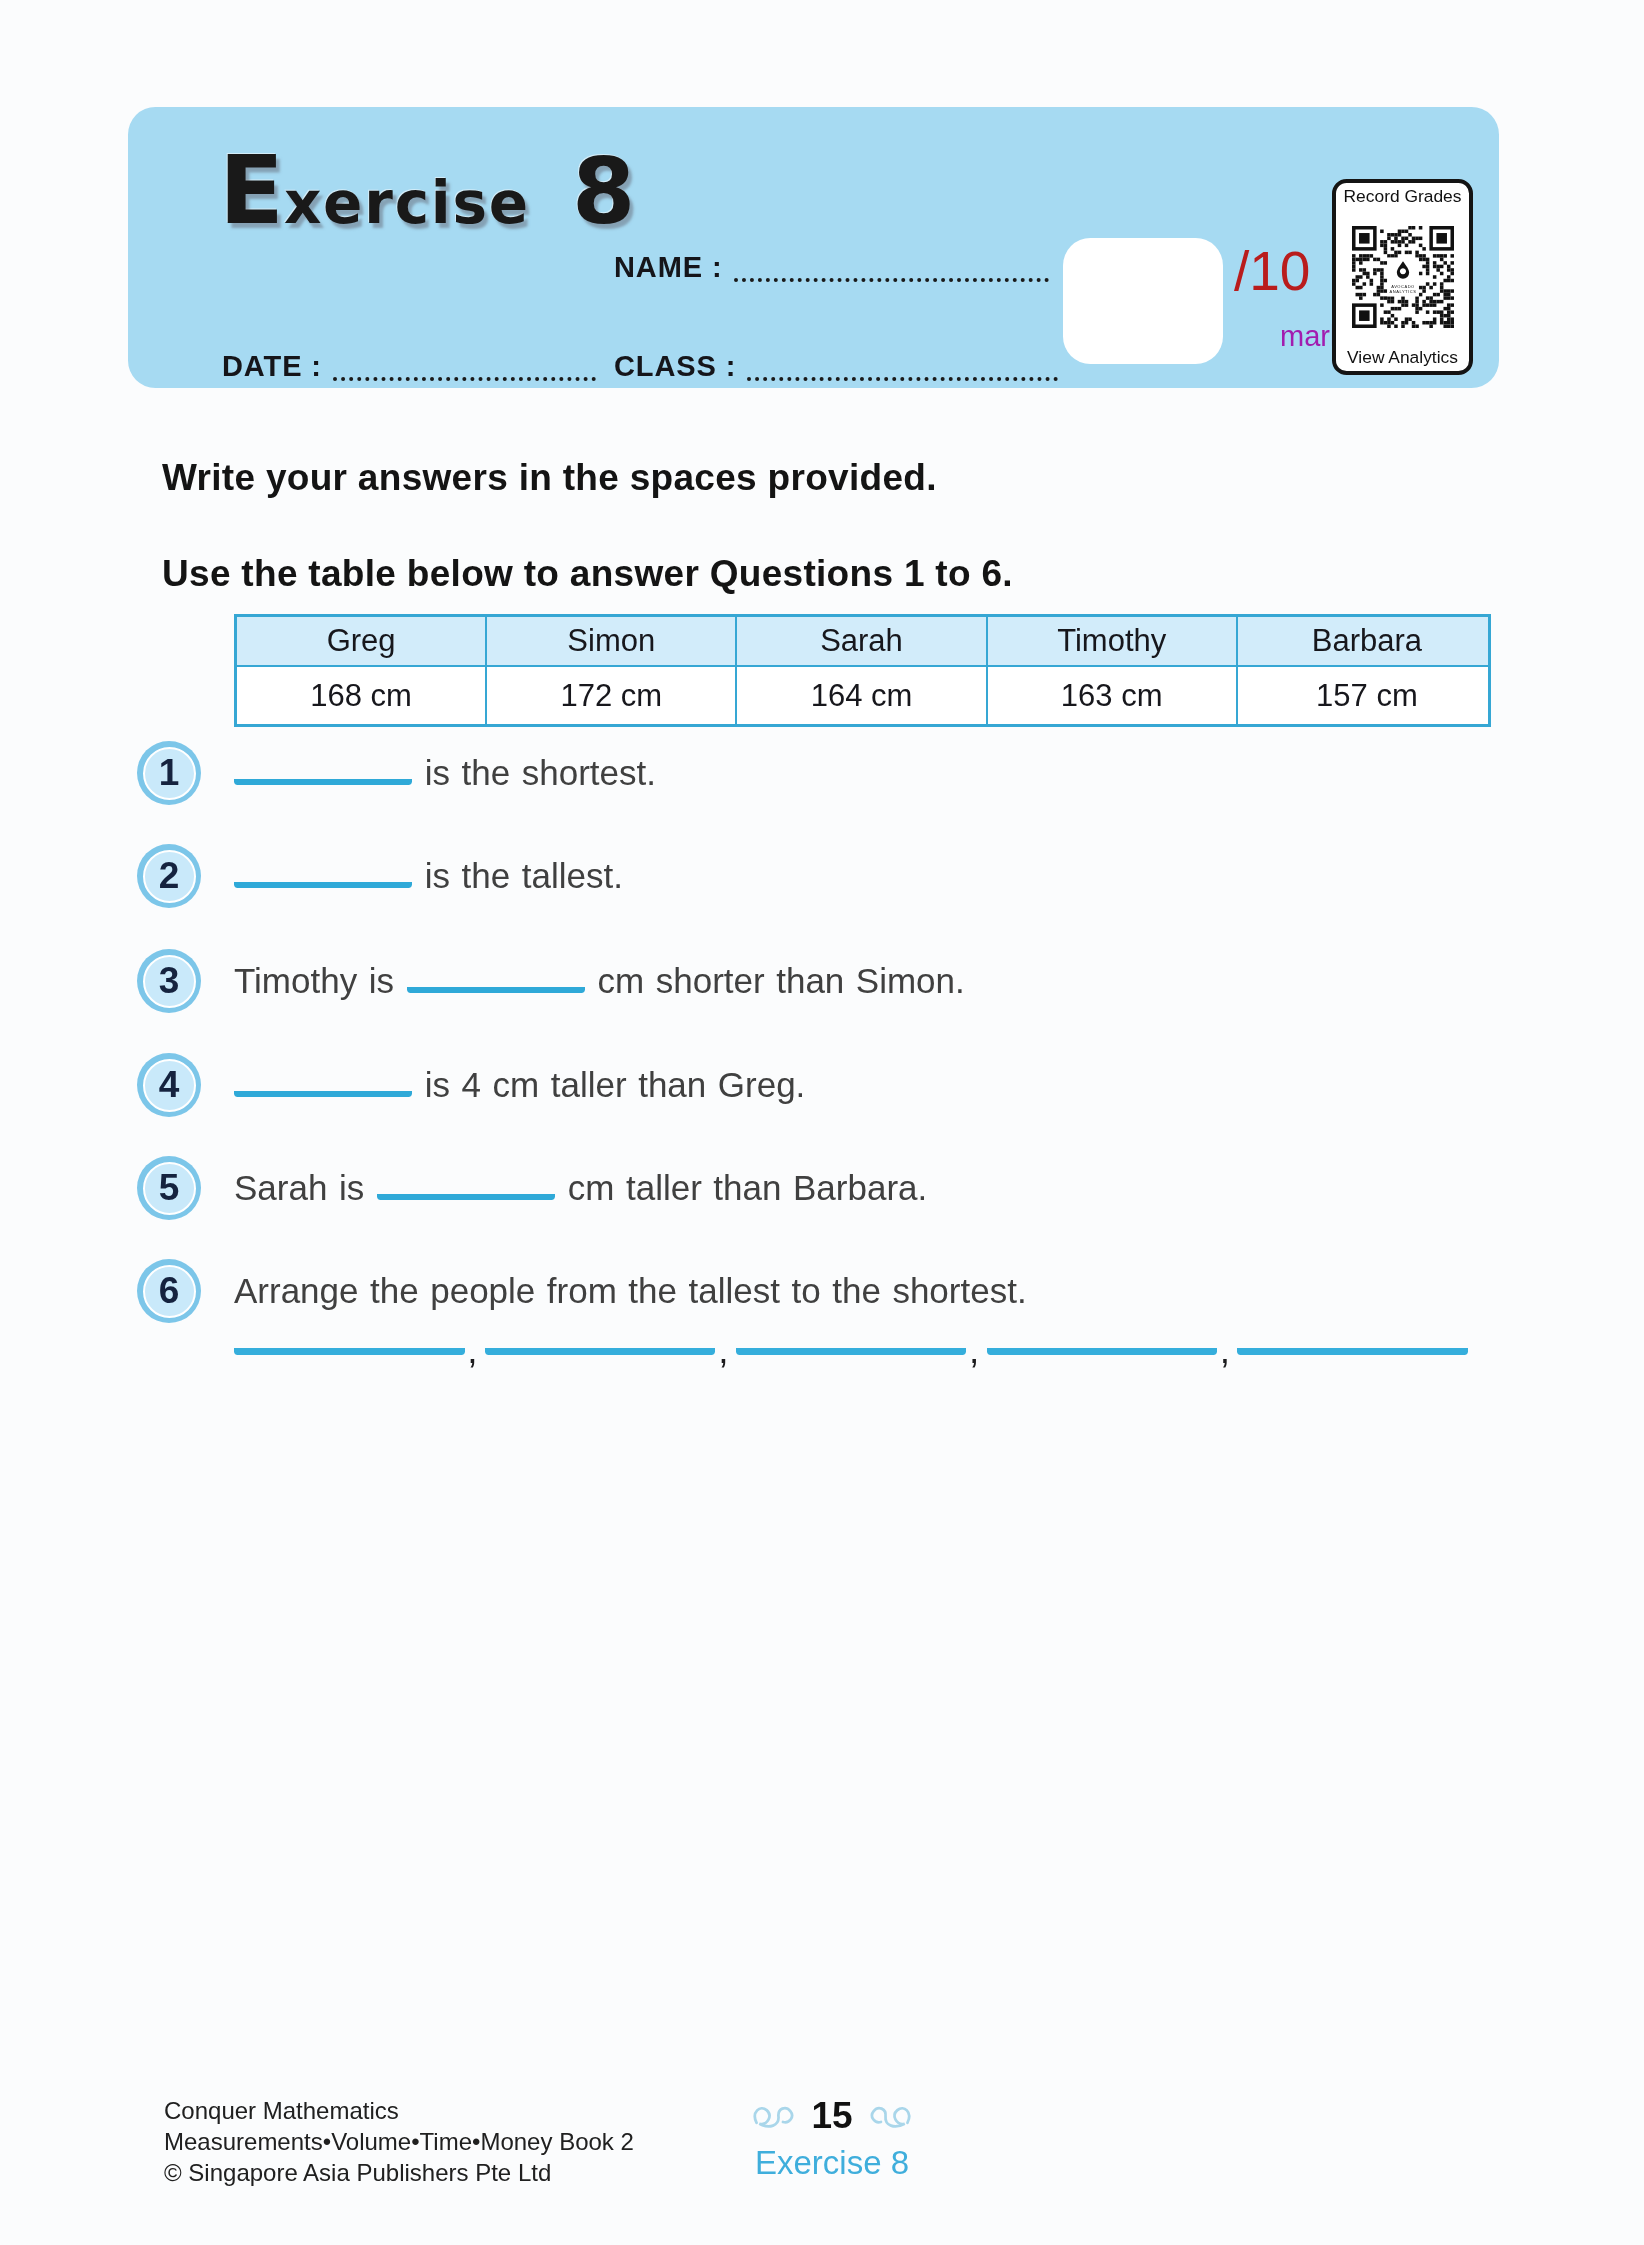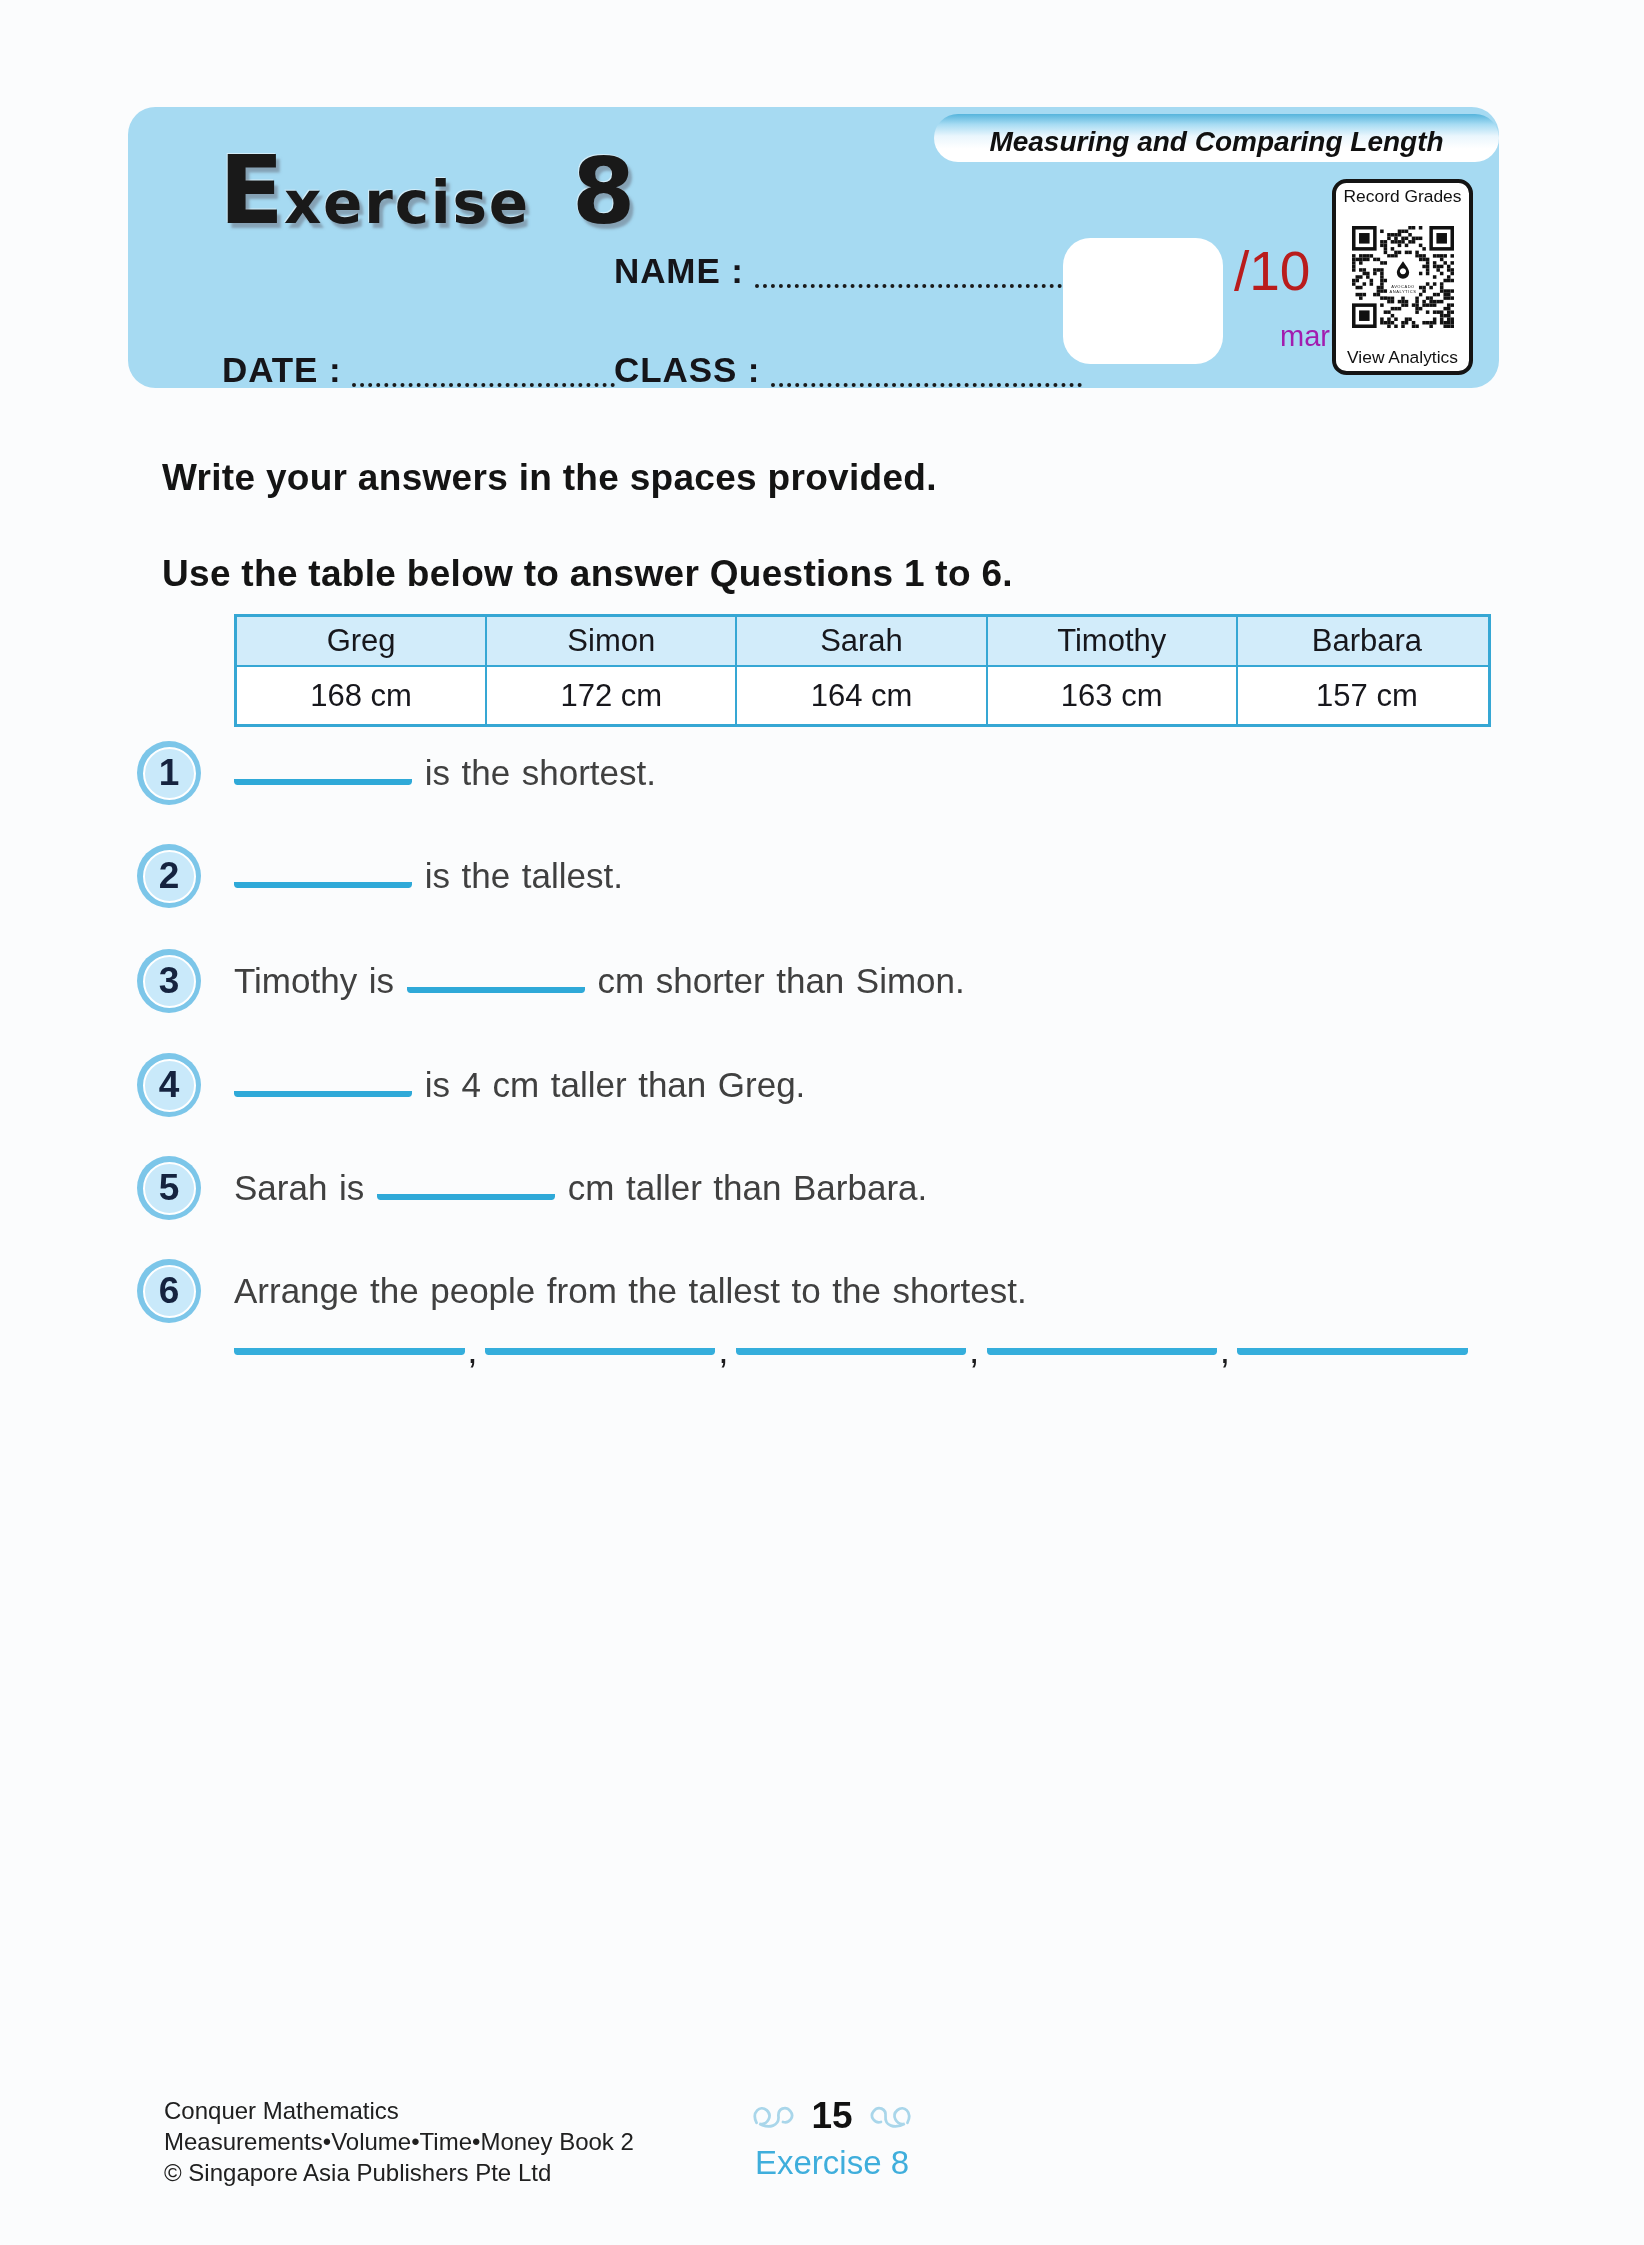--- a/index.html
+++ b/index.html
@@ -14,21 +14,21 @@
        display:flex;align-items:flex-end;justify-content:center;z-index:3;}
   .tab span{font-style:italic;font-weight:bold;font-size:28px;color:#101010;padding-bottom:3.7px;}
   .title{position:absolute;left:219px;top:143px;display:flex;align-items:baseline;
          color:#191919;font-family:"DejaVu Sans",sans-serif;font-weight:bold;z-index:2;
          text-shadow:3.7px 4.6px 2.7px rgba(105,115,130,.55), -0.9px -0.9px 0 rgba(255,255,255,.5);}
   .title .cap{font-size:95px;line-height:1;}
   .title .rest{font-size:58px;letter-spacing:1.8px;}
   .title .num{font-size:91px;margin-left:42px;line-height:1;}
 
   .fieldrow{position:absolute;display:flex;align-items:flex-end;gap:11px;z-index:2;}
-  .fieldrow label{font-weight:bold;font-size:35px;color:#15151a;letter-spacing:0.9px;line-height:1;}
+  .fieldrow label{font-weight:bold;font-size:29px;color:#15151a;letter-spacing:0.9px;line-height:1;}
   .dotline{border-bottom:4.6px dotted #1a1a1a;height:24px;}
   .row-name{left:614px;top:253px;}  .row-name .dotline{width:315px;}
   .row-date{left:222px;top:352px;}  .row-date .dotline{width:263px;}
   .row-class{left:614px;top:352px;} .row-class .dotline{width:311px;}
 
   .scorebox{position:absolute;left:1063px;top:238px;width:160px;height:126px;
             background:#fff;border-radius:27.4px;z-index:2;}
   .score-denom{position:absolute;left:1234px;top:239px;font-size:55px;color:#b91c1c;z-index:2;}
   .marks{position:absolute;left:1280px;top:320px;font-size:29px;color:#a21caf;z-index:2;}
 
@@ -78,23 +78,20 @@
   .exref{font-size:33px;color:#3FAEDC;margin-top:7.3px;}
   .flourish{display:block;}
 </style>
 </head>
 <body>
 
 <div class="page">
 
   <div class="card"></div>
 
-  <div class="tab">
-    <span>Measuring and Comparing Length</span>
-  </div>
 
   <div class="title">
     <span class="cap">E</span>
       <span class="rest">xercise</span>
     <span class="num">8</span>
   </div>
 
   <div class="fieldrow row-name">
     <label>NAME :</label>
     <div class="dotline"></div>

